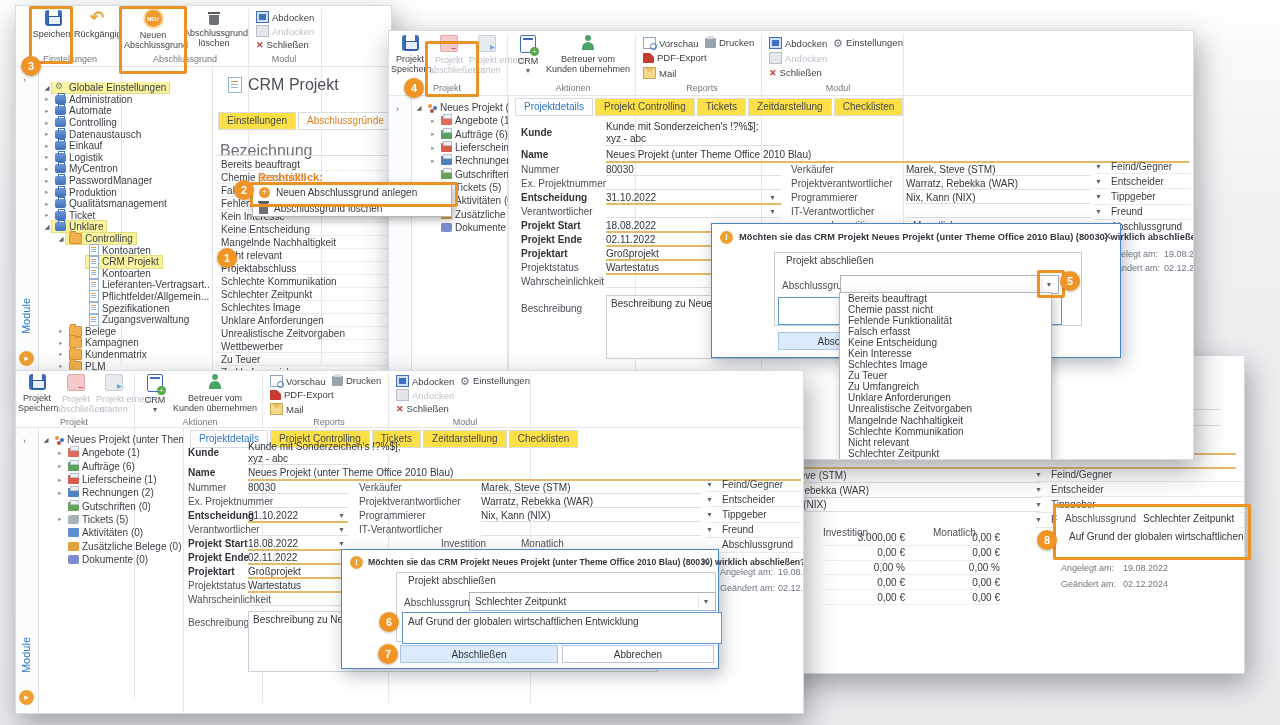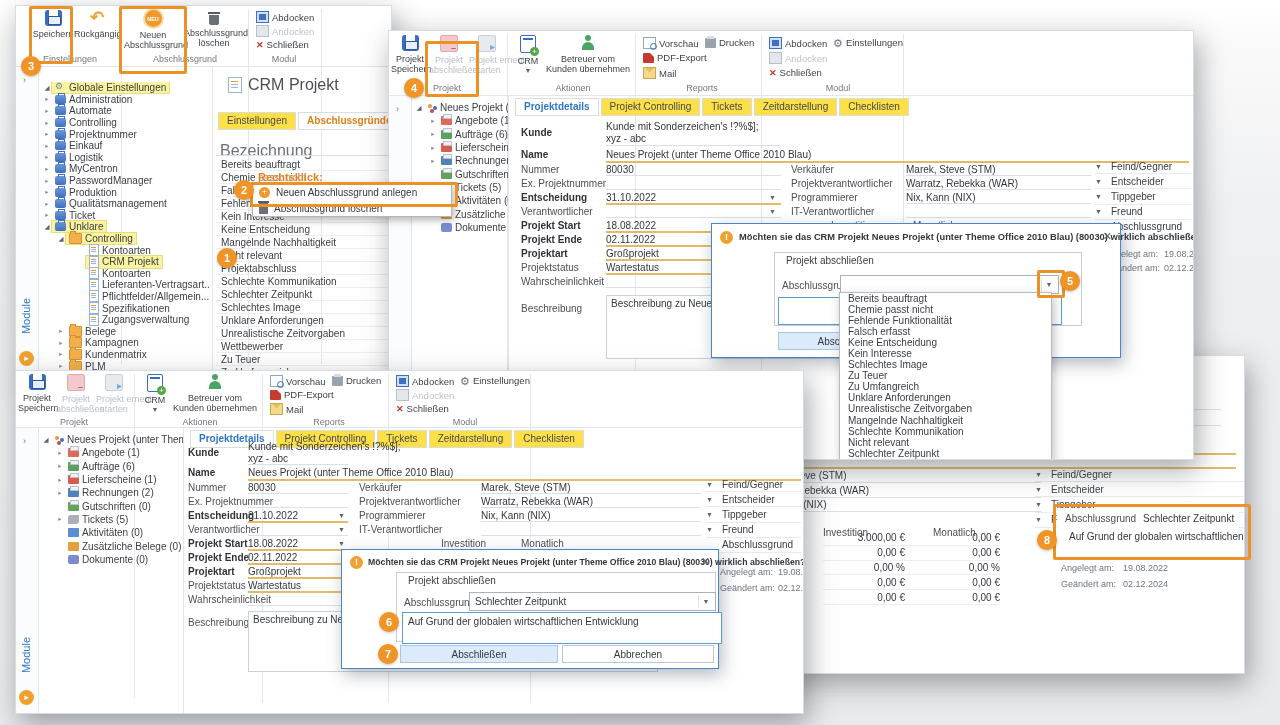--- a/index.html
+++ b/index.html
@@ -46,21 +46,21 @@
   .mi-mail{background:#f5d98a;border:1px solid #c8a852}
   .mi-mail::after{content:"";position:absolute;left:1px;top:0;border:4px solid transparent;border-top:4px solid #e7bf62;width:1px}
   .mi-undock{background:#cfe0f7;border:1px solid #3f6fbe}
   .mi-undock::before{content:"";position:absolute;left:2px;top:2px;width:7px;height:6px;background:#3f6fbe}
   .mi-dock{background:#e3e6ea;border:1px solid #b9bfc7}
   .tx-close{color:#c0392b;font-weight:bold;font-size:9px}
   .tx-gear{color:#6b7280;font-size:11px;line-height:10px}
   
   .tabs{position:absolute;display:flex;gap:2px}
   .tab{font-size:10px;padding:2px 8px 3px;border:1px solid #d9dde2;background:#fde047;color:#45494e;white-space:nowrap}
-  .tab[data-v~="sel"]{background:#fff;font-weight:bold}
+  .tab[data-v~="sel"]{background:#fff;font-weight:normal}
   .win-set .tab[data-v~="sel"]{color:#e07f17}
   .win-proj .tab[data-v~="sel"]{color:#2e75c9}
   
   .tree{position:absolute;display:flex;flex-direction:column;overflow:hidden}
   .ti{display:flex;align-items:center;font-size:10px;color:#3a3e43;white-space:nowrap;flex:0 0 auto}
   .win-set .ti{height:11.6px}
   .win-proj .ti{height:13.3px}
   .ti .tw{width:10px;font-size:6.5px;color:#8a8f94;text-align:center;flex:0 0 auto}
   .ti[data-v~="col"] .tw::before{content:"▸"}
   .ti[data-v~="exp"] .tw::before{content:"◢";color:#5f6368}
@@ -228,21 +228,21 @@
           <span class="tg">
             <span class="tic"></span>
             <span class="tl">Controlling</span>
           </span>
         </div>
 
         <div class="ti" data-v="i1 col ic-case">
           <span class="tw"></span>
           <span class="tg">
             <span class="tic"></span>
-            <span class="tl">Projektnummer</span>
+            <span class="tl">Datenaustausch</span>
           </span>
         </div>
 
         <div class="ti" data-v="i1 col ic-case">
           <span class="tw"></span>
           <span class="tg">
             <span class="tic"></span>
             <span class="tl">Einkauf</span>
           </span>
         </div>

